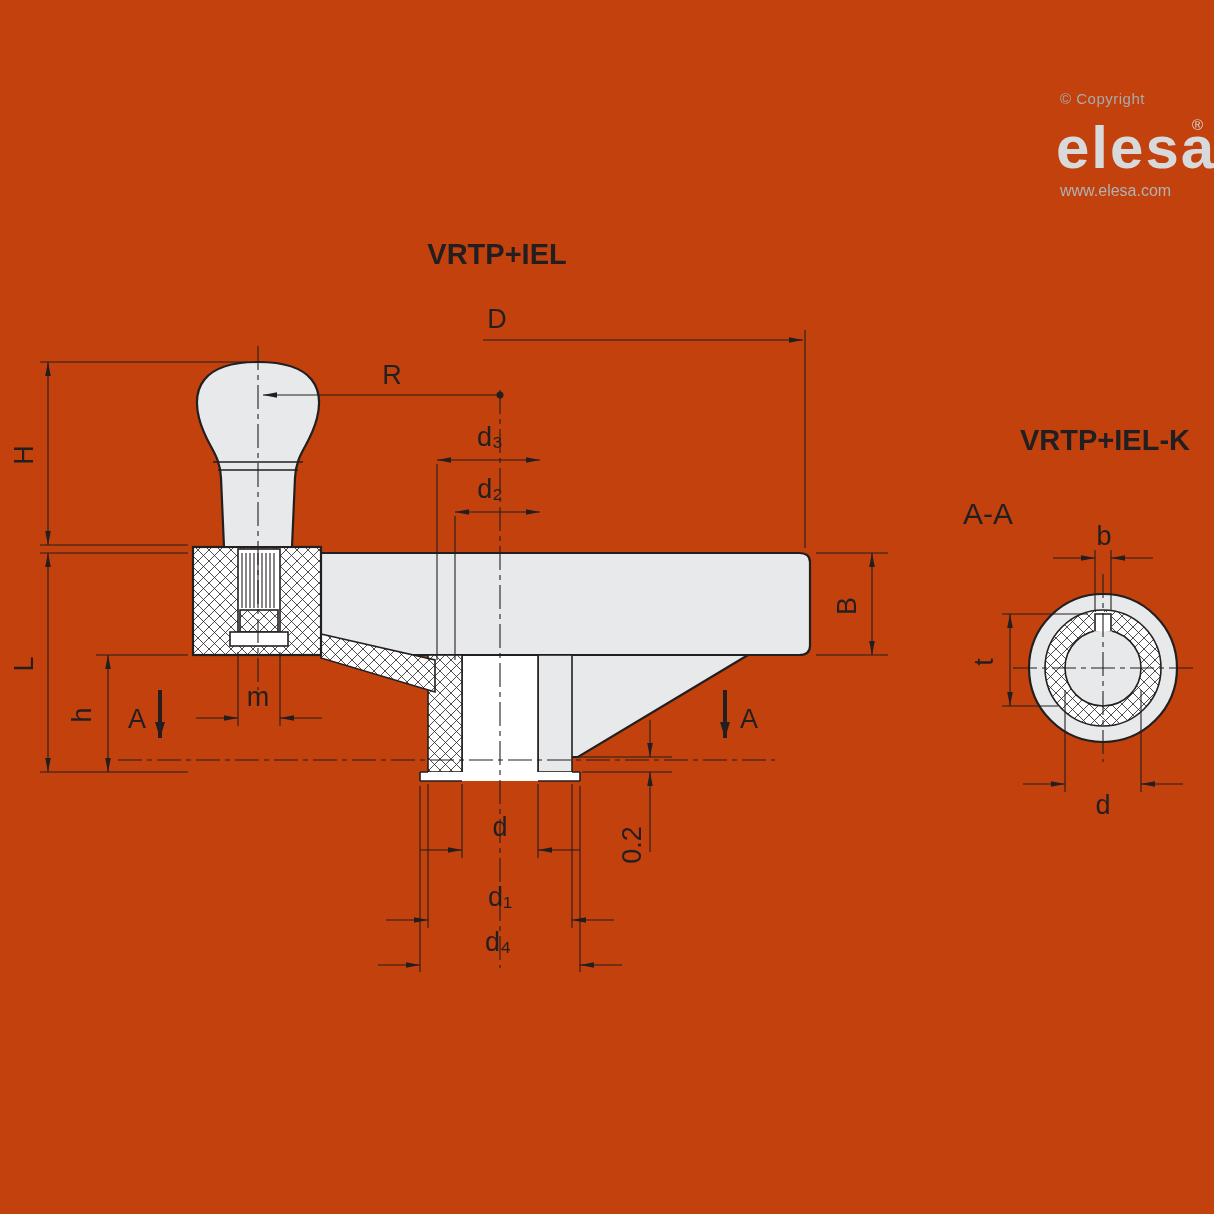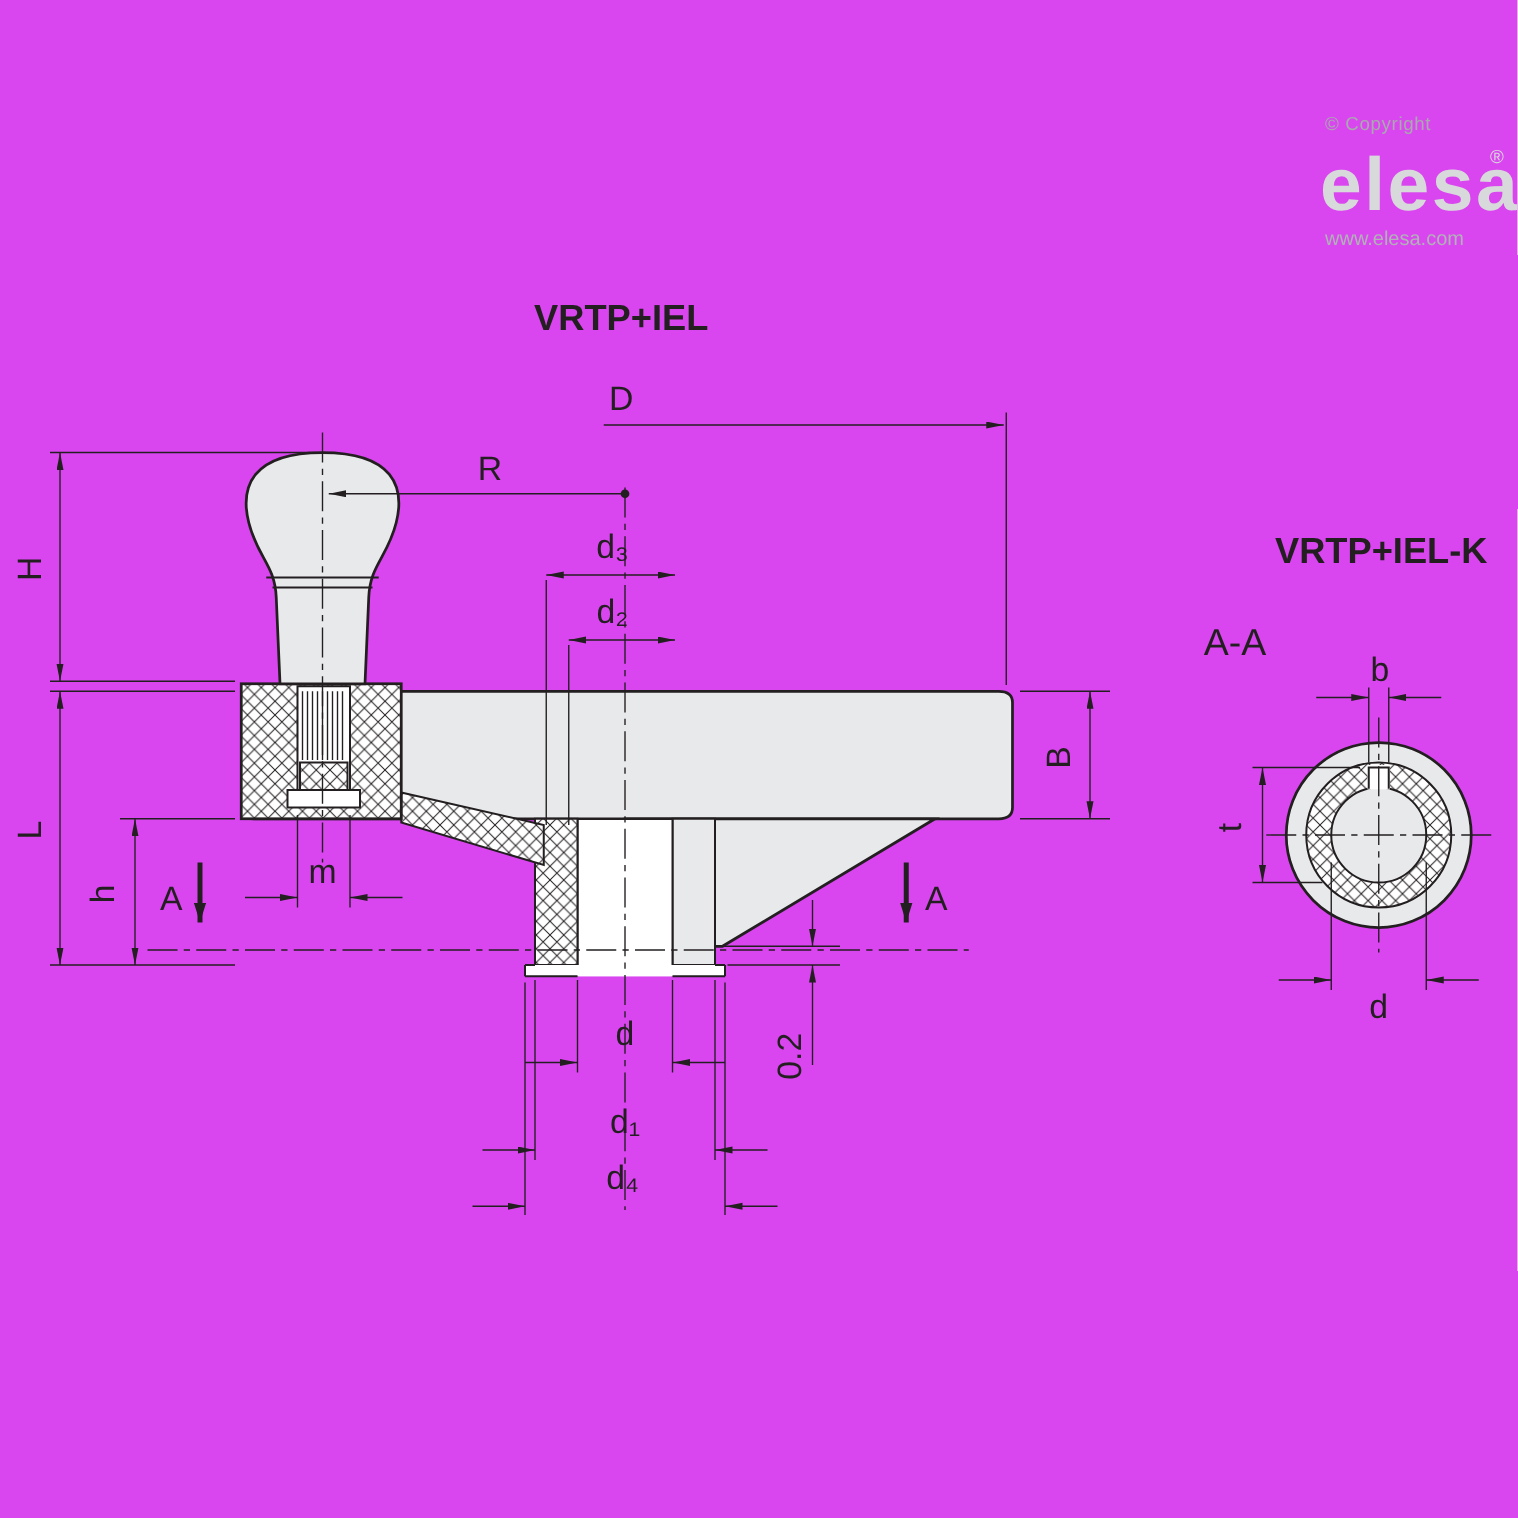--- a/index.html
+++ b/index.html
@@ -1,16 +1,16 @@
 <!DOCTYPE html>
 <html><head>
 <meta charset="utf-8">
 <style>
   html,body{margin:0;padding:0;background:#ffffff;}
-  .canvas{position:relative;width:1214px;height:1214px;background:#d946ef;overflow:hidden;}
+  .canvas{position:relative;width:1214px;height:1214px;background:#c2410c;overflow:hidden;}
   svg{position:absolute;left:0;top:0;}
   svg text{font-family:"Liberation Sans","DejaVu Sans",sans-serif;fill:#231f20;font-size:27px;}
   .t-title{font-size:29px;font-weight:bold;}
   .t-sec{font-size:30px;}
   .t-copy{font-size:15px;fill:#a8aaad;letter-spacing:.5px;}
   .t-logo{font-size:60px;font-weight:bold;fill:#d8d9da;letter-spacing:2px;}
   .t-reg{font-size:15px;fill:#d8d9da;}
   .t-web{font-size:16px;fill:#b0b2b5;}
   .ol{fill:none;stroke:#231f20;stroke-width:2.2;}
   .ol15{fill:none;stroke:#231f20;stroke-width:1.6;}

